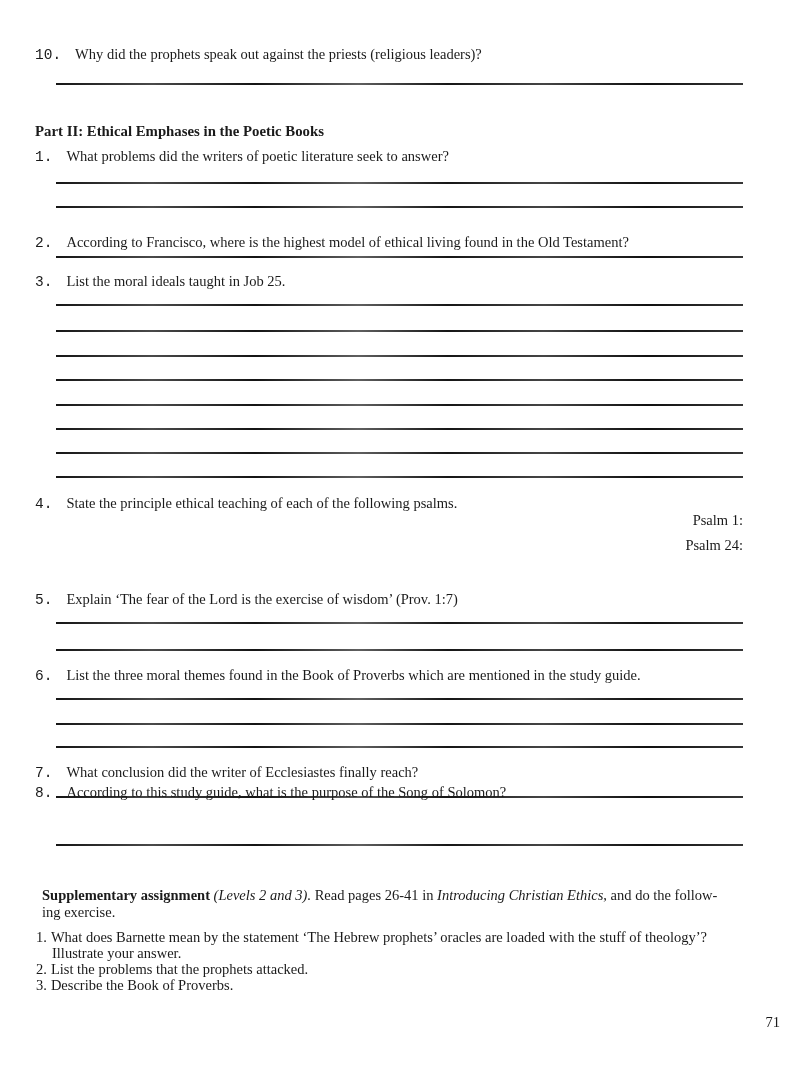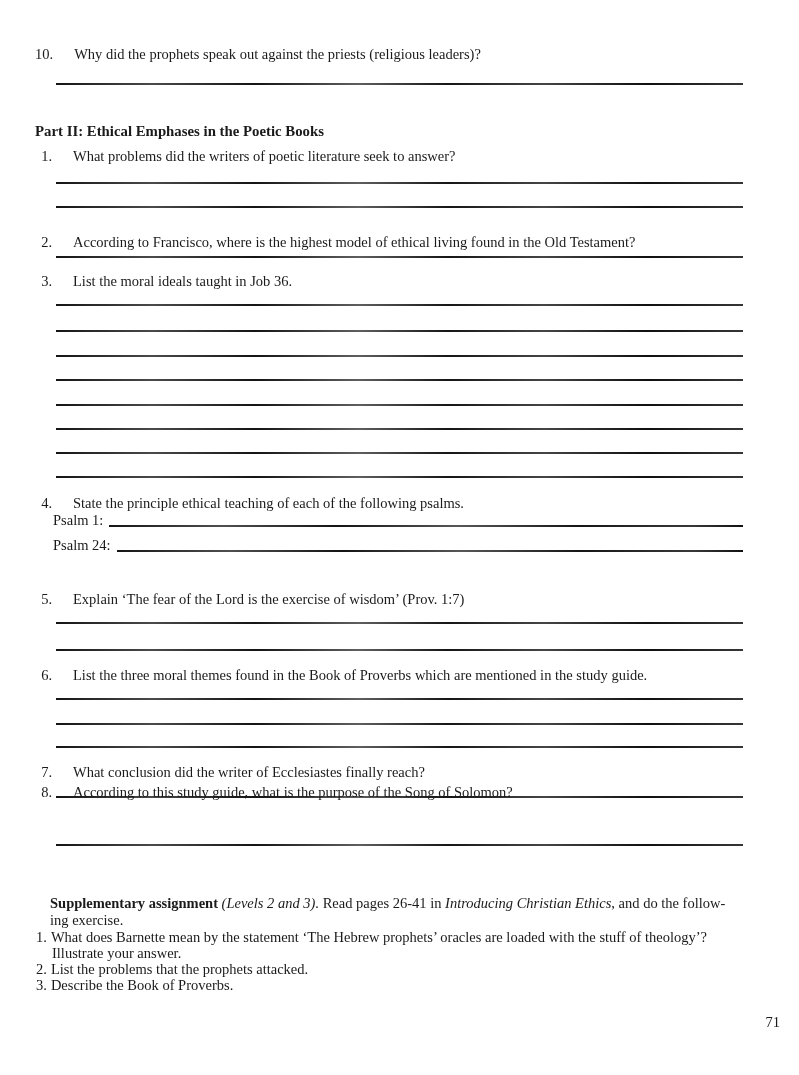--- a/index.html
+++ b/index.html
@@ -11,40 +11,40 @@
     background:#ffffff;
     font-family:"Liberation Serif","DejaVu Serif",serif;
     font-size:14.5px;
     color:#1a1a1a;
     overflow:hidden;
   }
   .q{
     position:absolute;left:35px;right:50px;
     line-height:18px;white-space:nowrap;
   }
-  .q .num{display:inline-block;min-width:17px;text-align:right;margin-right:21px;}
+  .q .num{display:inline-block;min-width:17px;text-align:left;margin-right:14px;font-family:Liberation Mono, monospace;}
   .heading{
     position:absolute;left:35px;
     font-weight:bold;font-size:14.8px;line-height:18px;margin:0;white-space:nowrap;
   }
   .rule{
     position:absolute;left:56px;width:687px;height:2px;
     background:linear-gradient(90deg,#151515,#4a4a4a 14%,#141414 29%,#5f5f5f 44%,#161616 57%,#454545 71%,#101010 86%,#363636);
   }
   .psalm-row{
     position:absolute;left:53px;right:56px;
-    display:flex;align-items:flex-end;height:18px;line-height:18px;
+    display:flex;align-items:flex-end;height:18px;line-height:18px;flex-direction:column;
   }
   .psalm-label{white-space:nowrap;}
   .psalm-fill{
     flex:1;margin-left:6px;height:2px;margin-bottom:2px;
     background:linear-gradient(90deg,#151515,#4f4f4f 18%,#141414 36%,#575757 55%,#161616 74%,#383838 92%,#111);
   }
   .supp-head{
-    position:absolute;left:34px;right:28px;margin:16px;
+    position:absolute;left:34px;right:28px;margin:8px;
     line-height:16.5px;
   }
   .supp-head .line1{white-space:nowrap;}
   .b{font-weight:bold;}
   .i{font-style:italic;}
   .supp-list{
     position:absolute;left:36px;right:30px;
     line-height:16px;
   }
   .supp-item{padding-left:16px;text-indent:-16px;}
@@ -72,21 +72,21 @@
   </div>
   <div class="rule" style="top:182px"></div>
   <div class="rule" style="top:206px"></div>
 
   <div class="q" style="top:233px">
     <span class="num">2.</span><span>According to Francisco, where is the highest model of ethical living found in the Old Testament?</span>
   </div>
   <div class="rule" style="top:256px"></div>
 
   <div class="q" style="top:272px">
-    <span class="num">3.</span><span>List the moral ideals taught in Job 36.</span>
+    <span class="num">3.</span><span>List the moral ideals taught in Job 25.</span>
   </div>
   <div class="rule" style="top:304px"></div>
   <div class="rule" style="top:330px"></div>
   <div class="rule" style="top:355px"></div>
   <div class="rule" style="top:379px"></div>
   <div class="rule" style="top:404px"></div>
   <div class="rule" style="top:428px"></div>
   <div class="rule" style="top:452px"></div>
   <div class="rule" style="top:476px"></div>
 

